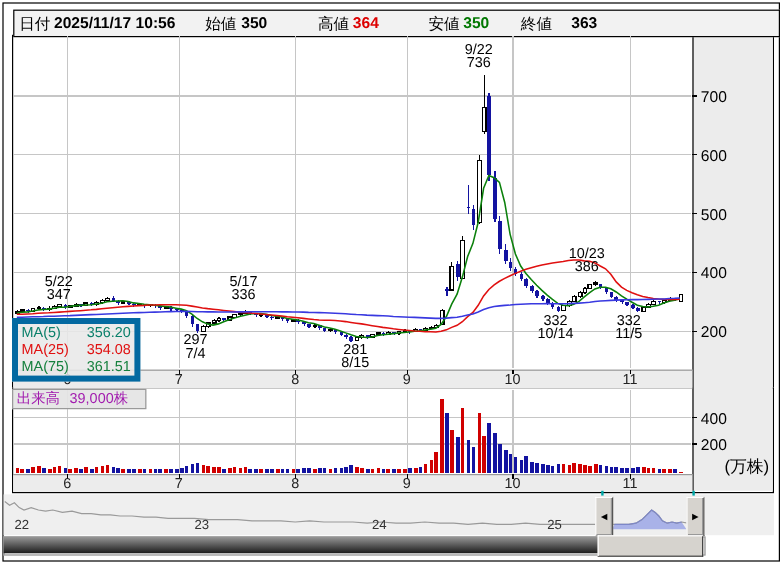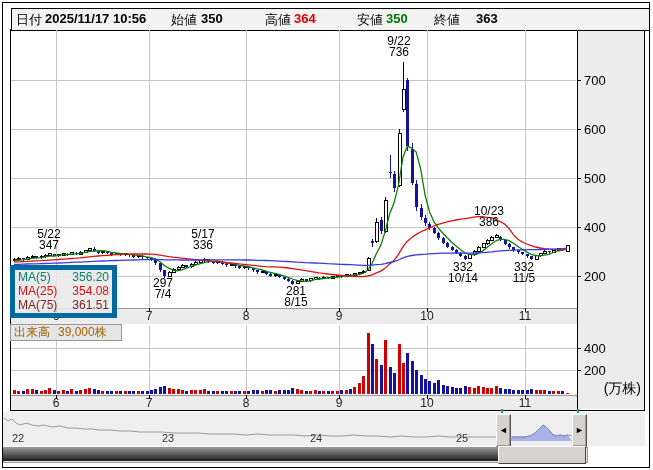--- a/index.html
+++ b/index.html
@@ -21,21 +21,21 @@
   .monthlabel{font-size:12px;color:#222;width:24px;text-align:center;}
   .unitlabel{font-size:14px;color:#000;width:57px;text-align:right;}
   svg.layer{left:0;top:0;pointer-events:none;}
   .annot{font-size:12px;line-height:11px;text-align:center;color:#000;white-space:nowrap;}
   .ma-legend{left:10px;top:265px;width:97px;height:43px;background:rgba(232,232,232,.88);
              border:5px solid #0369a1;font-size:12px;line-height:14px;}
   .ma-row{position:relative;height:14px;}
   .ma-row .l{position:absolute;left:3px;}
   .ma-row .v{position:absolute;right:3px;}
   .vol-label{left:10px;top:324px;width:110px;height:15px;background:rgba(228,228,228,.92);
-             border:1px solid #999;font-size:12px;color:#a16207;line-height:14px;}
+             border:1px solid #999;font-size:12px;color:#a21caf;line-height:14px;}
   .vol-label .l{position:absolute;left:3px;}
   .vol-label .v{position:absolute;left:47px;}
   .nav{left:3px;top:412px;width:642px;height:34px;background:#efefef;}
   .nav-btn{width:13px;height:31px;top:414px;background:#d6d3ce;border:1px solid;
            border-color:#fff #555 #555 #fff;box-shadow:inset -1px -1px 0 #999;
            font-size:9px;color:#000;text-align:center;line-height:31px;cursor:pointer;}
   .yearlabel{font-size:11px;color:#333;top:432px;}
   .scroll-track{left:3px;top:447px;width:583px;height:14px;background:#e8e8e8;border:1px solid #999;}
   .scroll-dark{left:3px;top:447px;width:496px;height:14px;background:linear-gradient(#9a9a9a,#1c1c1c);}
   .scroll-thumb{left:498px;top:446px;width:86px;height:16px;background:#d6d3ce;border:1px solid;
@@ -545,21 +545,21 @@
 
 <div class="abs ma-legend">
   <div class="ma-row" style="color:#0b806b">
       <span class="l">MA(5)</span>
       <span class="v">356.20</span>
     </div>
   <div class="ma-row" style="color:#e01010">
       <span class="l">MA(25)</span>
       <span class="v">354.08</span>
     </div>
-  <div class="ma-row" style="color:#7f1d1d">
+  <div class="ma-row" style="color:#15803d">
       <span class="l">MA(75)</span>
       <span class="v">361.51</span>
     </div>
 </div>
 
 <div class="abs vol-label">
   <span class="l">出来高</span>
     <span class="v">39,000株</span>
 </div>
 

